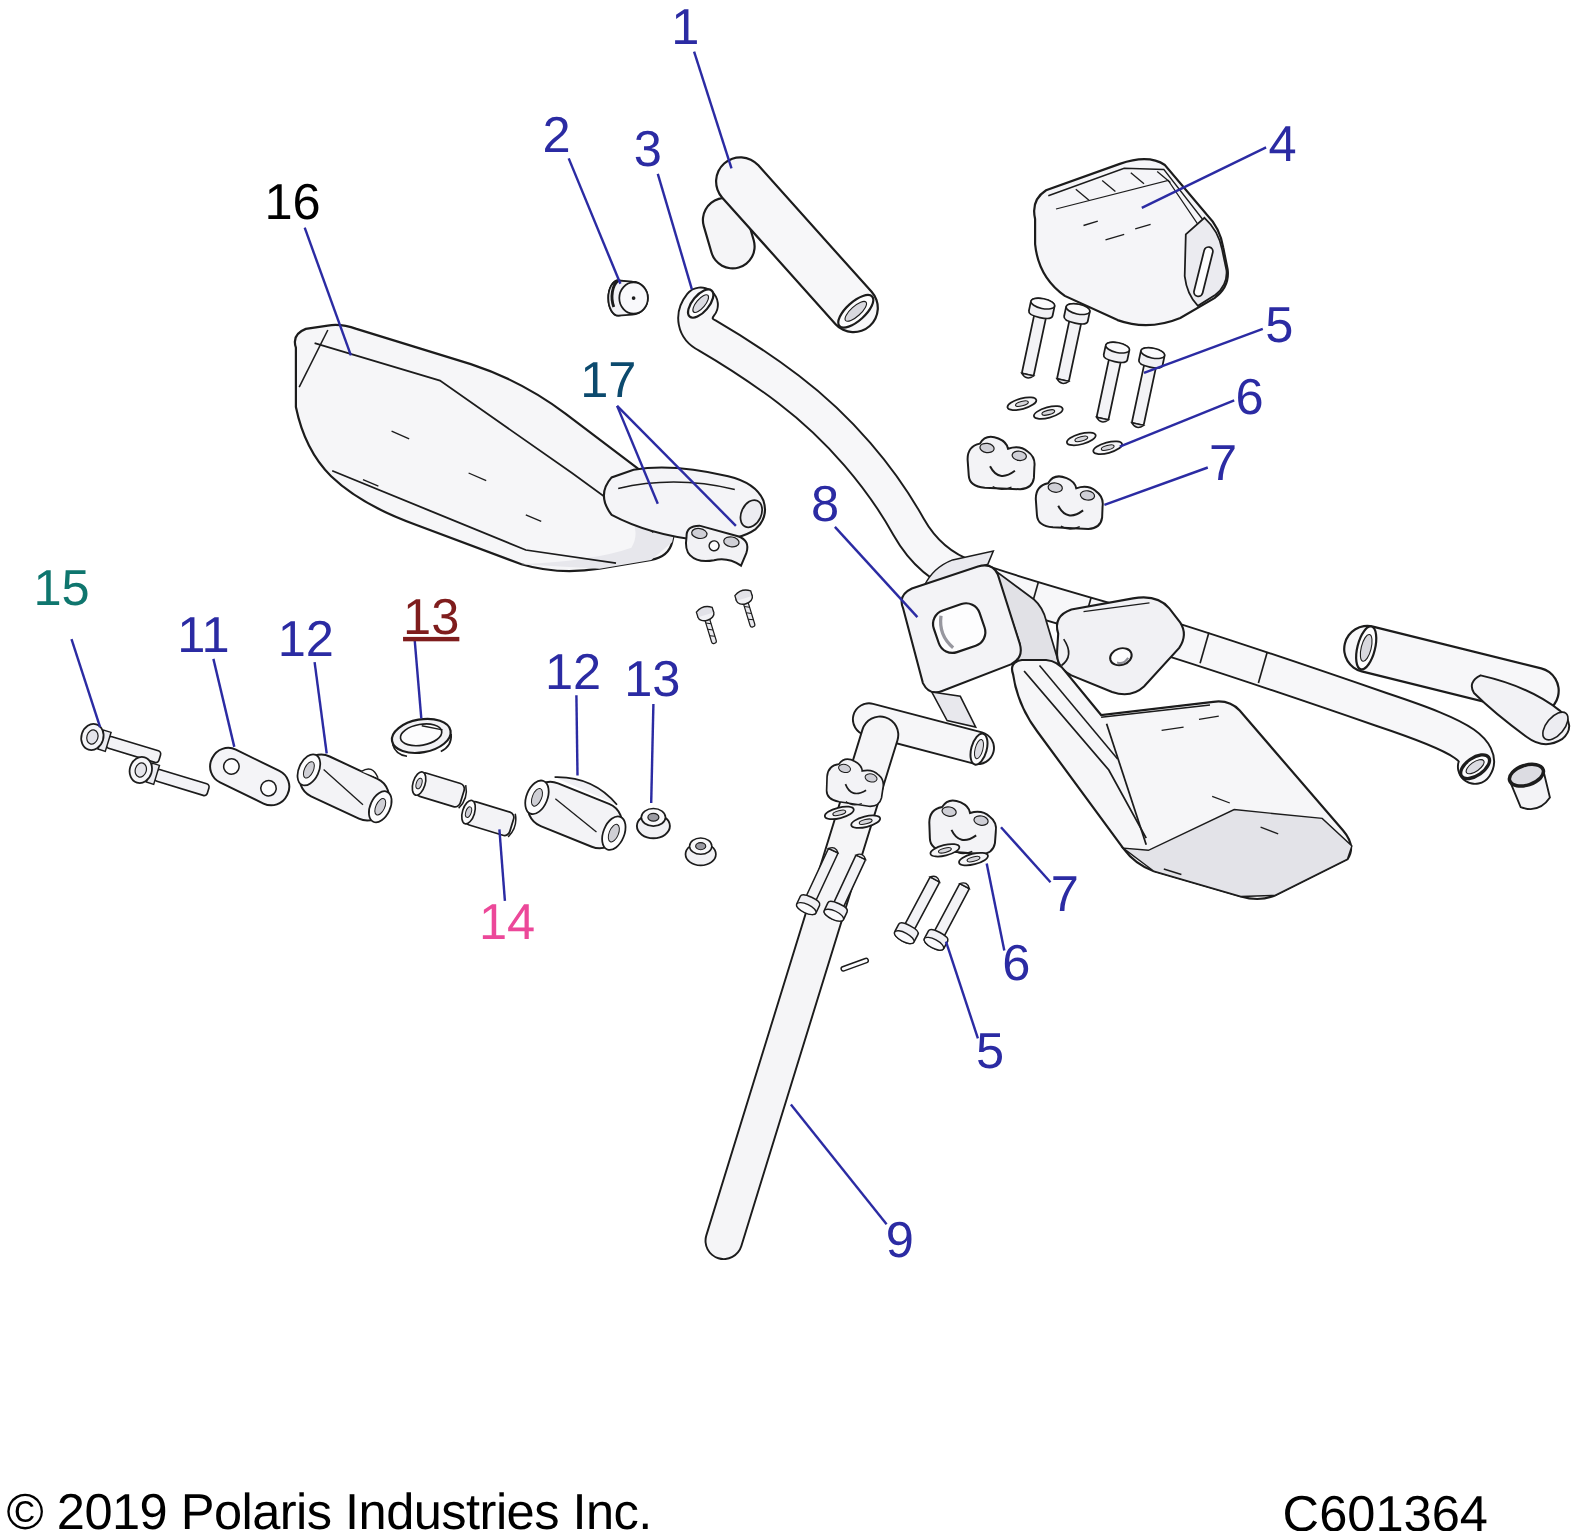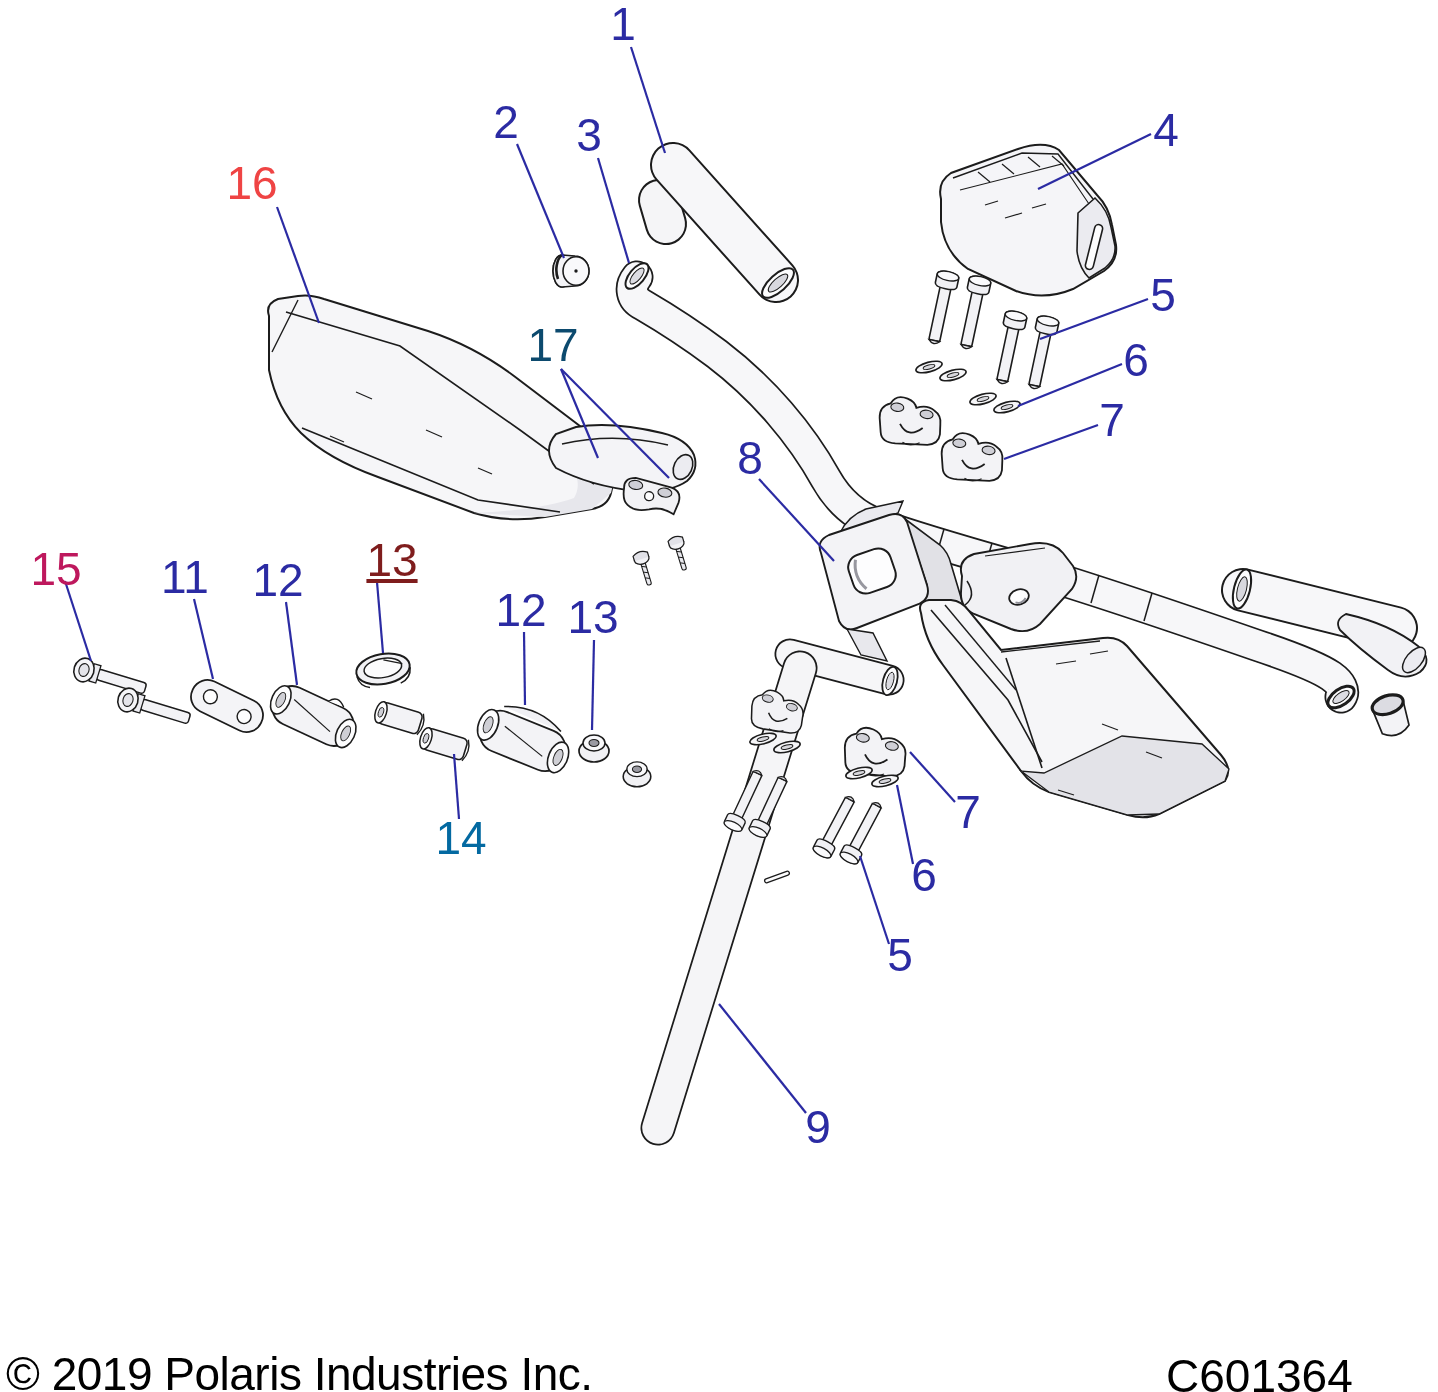--- a/index.html
+++ b/index.html
@@ -332,23 +332,23 @@
       <div class="callout" style="left: 1163px; top: 295px; color: rgb(43, 43, 163);">5</div>
       <div class="callout" style="left: 1136px; top: 360px; color: rgb(43, 43, 163);">6</div>
       <div class="callout" style="left: 1112px; top: 420px; color: rgb(43, 43, 163);">7</div>
       <div class="callout" style="left: 750px; top: 458px; color: rgb(43, 43, 163);">8</div>
       <div class="callout" style="left: 818px; top: 1127px; color: rgb(43, 43, 163);">9</div>
       <div class="callout" style="left: 593px; top: 617px; color: rgb(43, 43, 163);">13</div>
       <div class="callout" style="left: 185px; top: 577px; color: rgb(43, 43, 163);">11</div>
       <div class="callout" style="left: 278px; top: 580px; color: rgb(43, 43, 163);">12</div>
       <div class="callout" style="left: 392px; top: 560px; color: #7f1d1d; text-decoration: underline;">13</div>
       <div class="callout" style="left: 521px; top: 610px; color: rgb(43, 43, 163);">12</div>
-      <div class="callout" style="left: 461px; top: 838px; color: #0369a1;">14</div>
-      <div class="callout" style="left: 56px; top: 569px; color: #be185d;">15</div>
-      <div class="callout" style="left: 252px; top: 183px; color: #ef4444;">16</div>
+      <div class="callout" style="left: 461px; top: 838px; color: #ec4899;">14</div>
+      <div class="callout" style="left: 56px; top: 534px; color: #0f766e;">15</div>
+      <div class="callout" style="left: 266px; top: 183px; color: #000000;">16</div>
       <div class="callout" style="left: 553px; top: 345px; color: #0c4a6e;">17</div>
       <div class="callout" style="left: 968px; top: 812px; color: rgb(43, 43, 163);">7</div>
       <div class="callout" style="left: 924px; top: 875px; color: rgb(43, 43, 163);">6</div>
       <div class="callout" style="left: 900px; top: 955px; color: rgb(43, 43, 163);">5</div>
     </div>
 
   <div class="footer-copy">© 2019 Polaris Industries Inc.</div>
   <div class="footer-code">C601364</div>
 </div>
 

